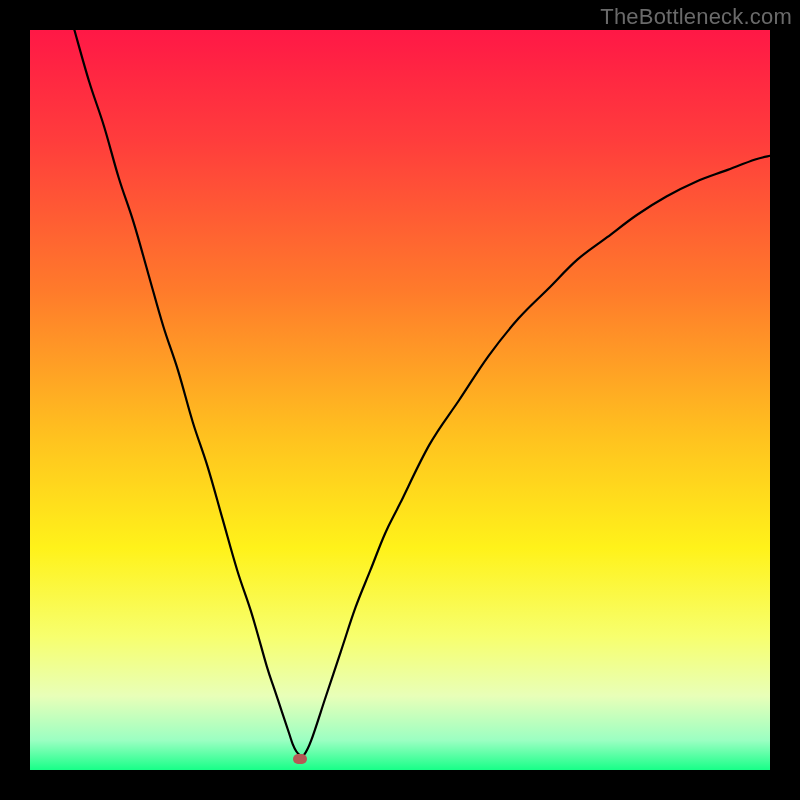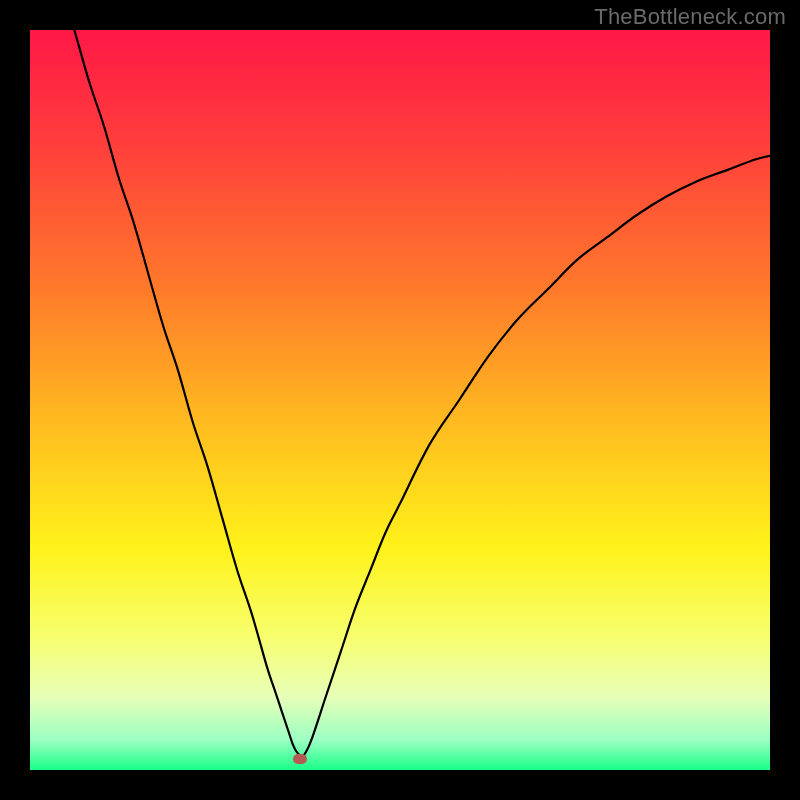--- a/index.html
+++ b/index.html
@@ -23,21 +23,21 @@
     position: absolute;
     left: 30px;
     top: 30px;
     width: 740px;
     height: 740px;
     
   }
   .watermark {
     position: absolute;
     top: 4px;
-    right: 14px;
+    right: 8px;
     color: #6a6a6a;
     font-size: 22px;
     font-weight: 500;
     letter-spacing: 0.2px;
     user-select: none;
   }
   svg.curve {
     position: absolute;
     left: 0;
     top: 0;

